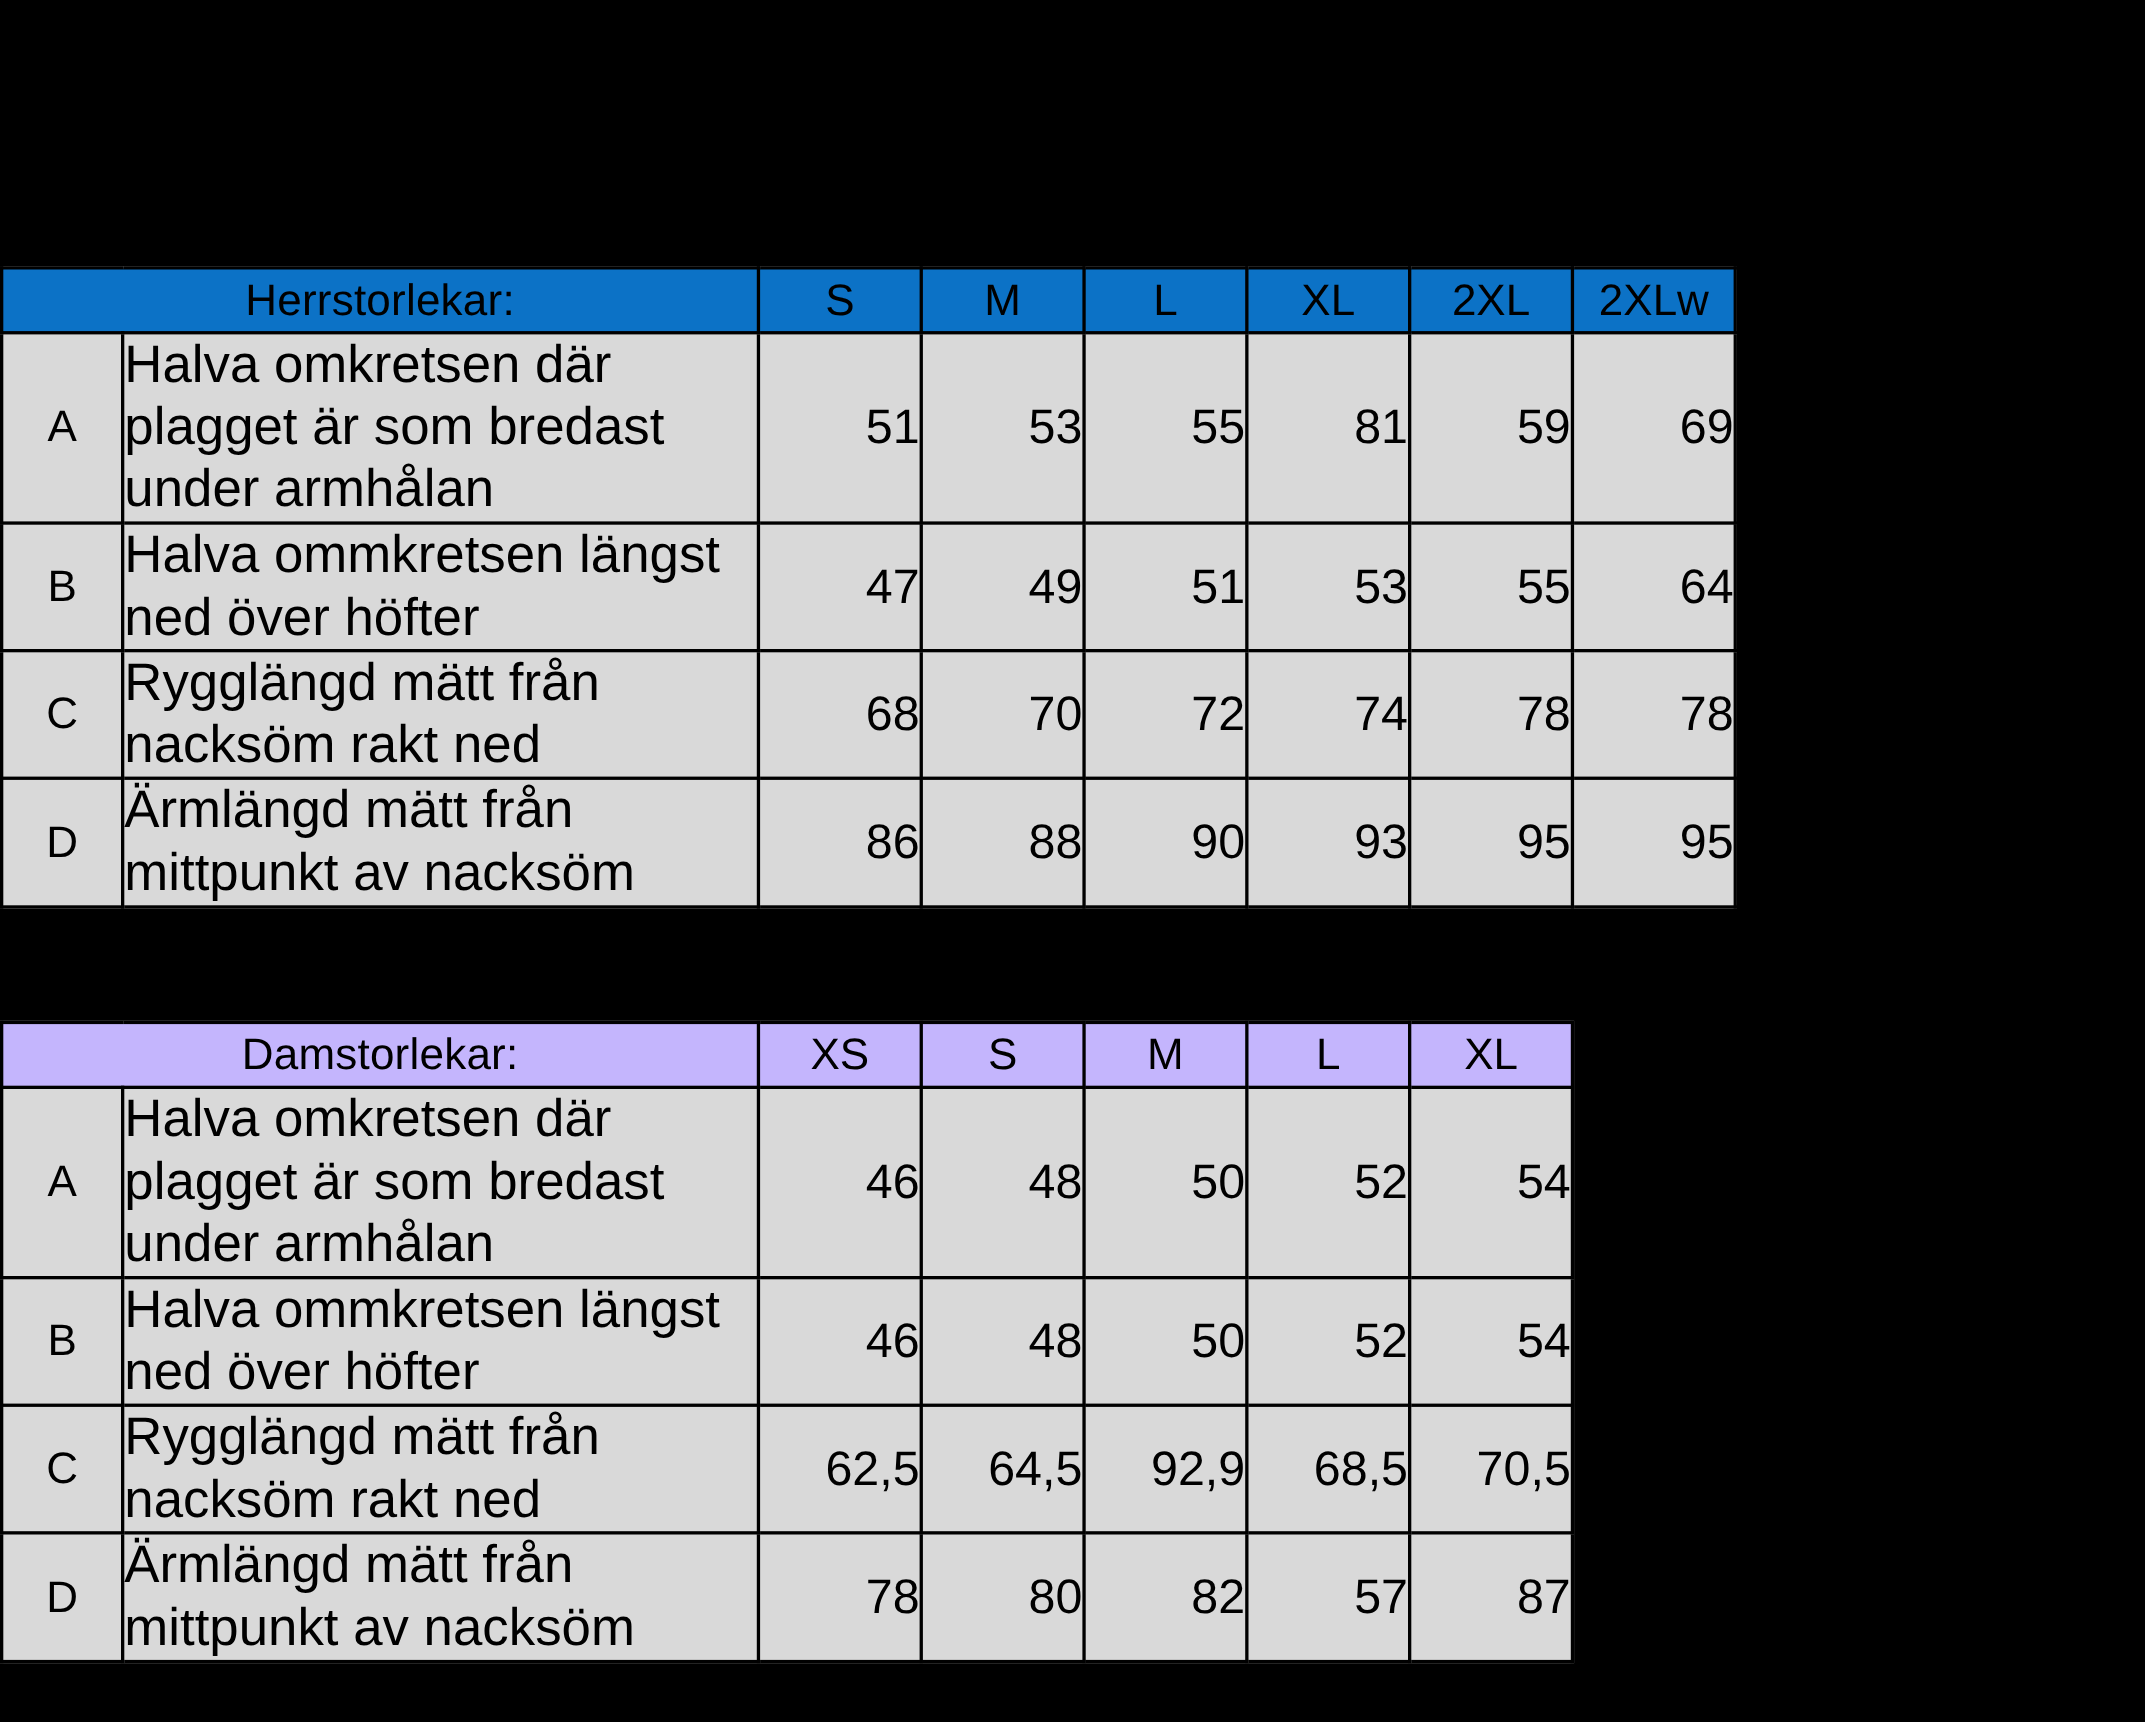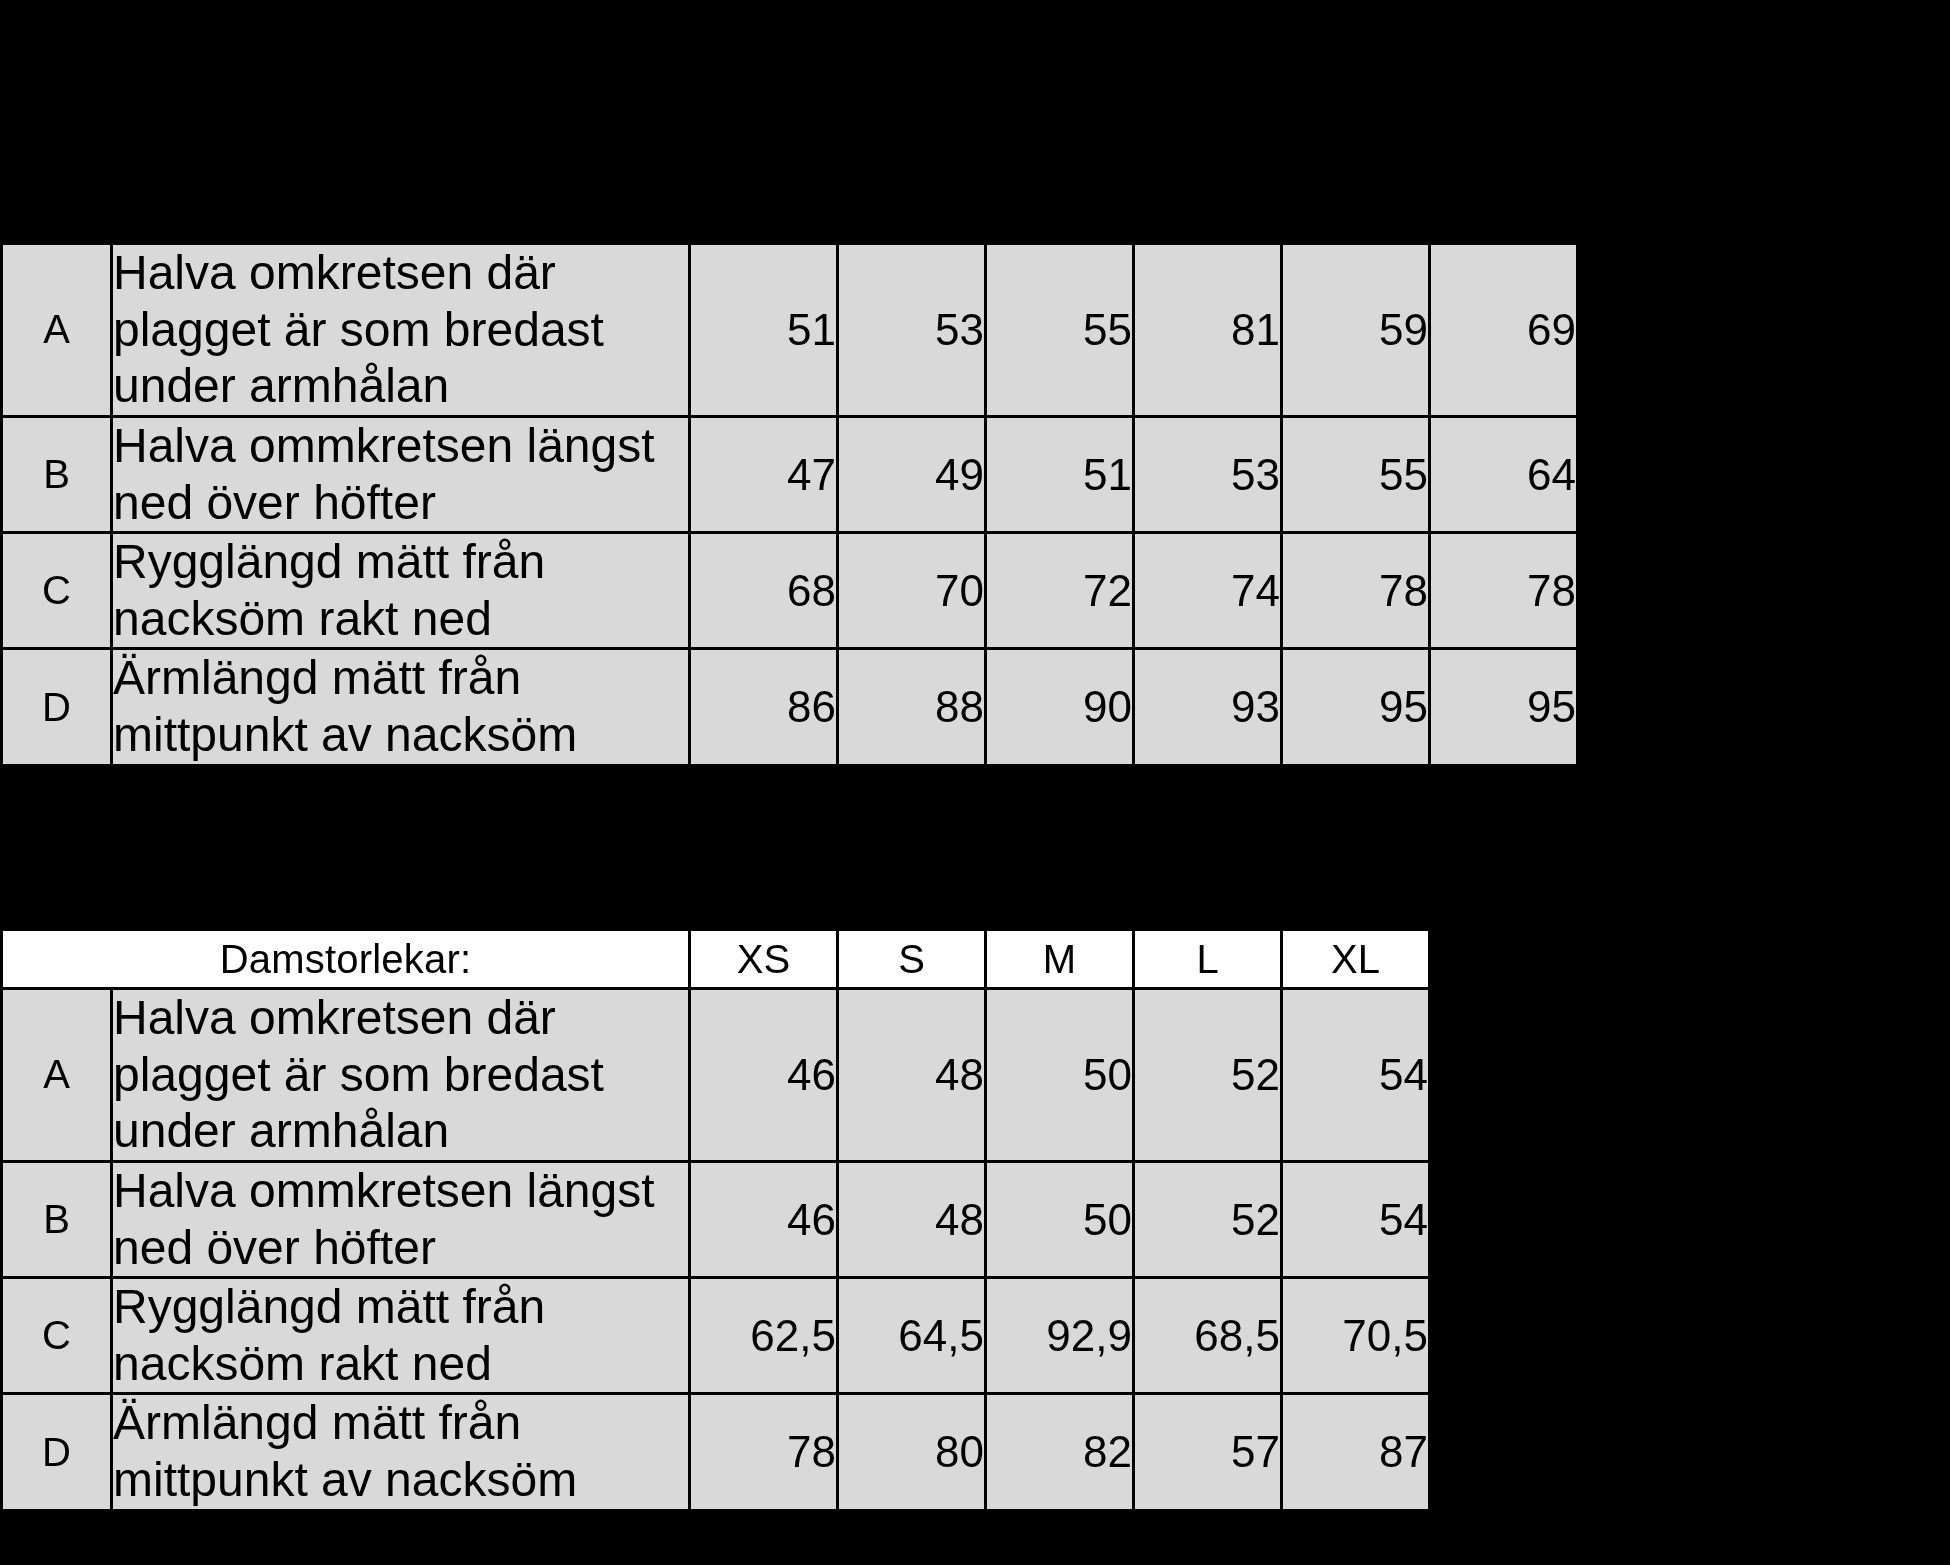--- a/index.html
+++ b/index.html
@@ -63,21 +63,21 @@
 
   
   .men .hdr-title,
   .men .hdr-size {
     background: #0c72c6;
   }
 
   
   .women .hdr-title,
   .women .hdr-size {
-    background: #ffffff;
+    background: #c4b5fd;
   }
 
   td.letter {
     text-align: center;
     vertical-align: middle;
     font-size: 40px;
     font-weight: bold;
   }
 
   td.desc {
@@ -120,20 +120,29 @@
         <col class="c-letter">
           <col class="c-desc">
         <col class="c-val">
           <col class="c-val">
           <col class="c-val">
         <col class="c-val">
           <col class="c-val">
           <col class="c-val-w">
       </colgroup>
       <tbody>
+        <tr>
+          <td class="hdr-title" colspan="2">Herrstorlekar:</td>
+          <td class="hdr-size">S</td>
+          <td class="hdr-size">M</td>
+          <td class="hdr-size">L</td>
+          <td class="hdr-size">XL</td>
+          <td class="hdr-size">2XL</td>
+          <td class="hdr-size">2XLw</td>
+        </tr>
 
         <tr class="row-body">
           <td class="letter">A</td>
           <td class="desc">Halva omkretsen där plagget är som bredast under armhålan</td>
           <td class="value">51</td>
           <td class="value">53</td>
           <td class="value">55</td>
           <td class="value">81</td>
           <td class="value">59</td>
           <td class="value">69</td>

